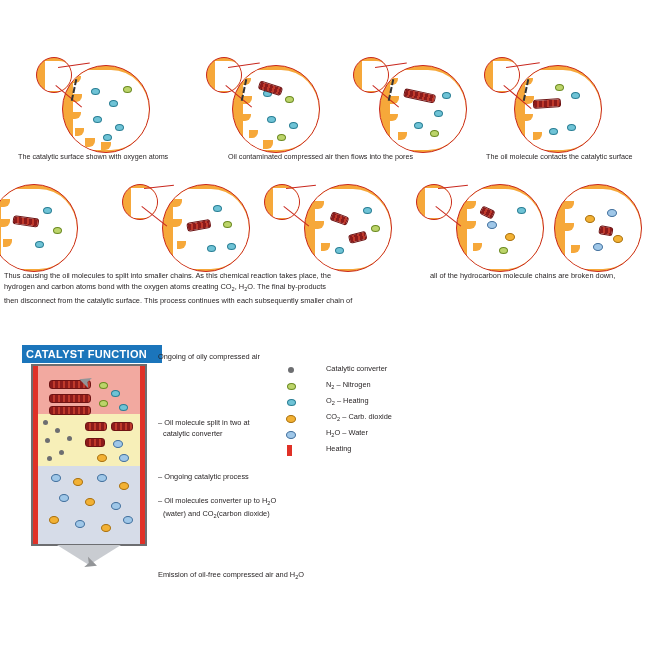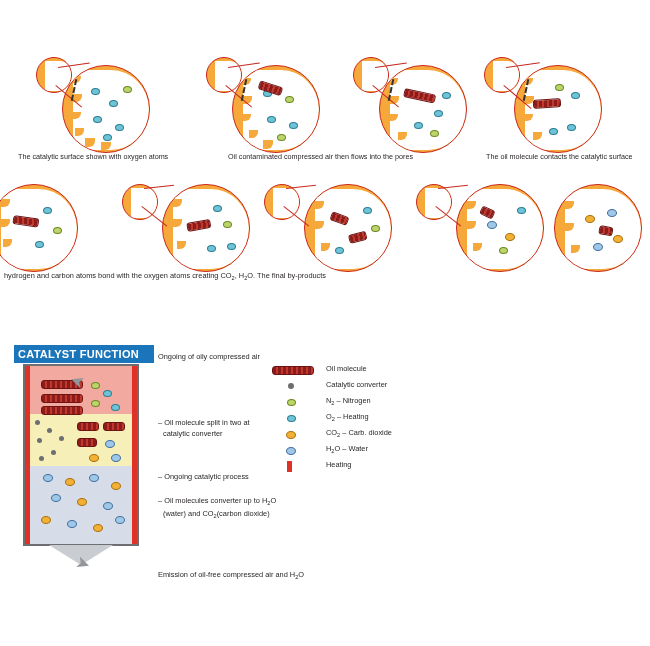--- a/index.html
+++ b/index.html
@@ -81,21 +81,21 @@
   .oilchain{
     position:absolute;
     height:7px;
     background:repeating-linear-gradient(90deg,#8c1b1b 0 3px,#c0392b 3px 5px);
     border:1px solid #6e1313;
     border-radius:3px;
     transform-origin:left center;
   }
 
   
-  #catalyst-block{position:absolute;left:14px;top:345px;width:140px;height:225px;text-align:right;}
+  #catalyst-block{position:absolute;left:22px;top:345px;width:140px;height:225px;text-align:right;}
   .cat-title{
     position:absolute;left:0;top:0;width:140px;height:18px;
     background:#1b75bb;color:#fff;font-size:11px;font-weight:bold;
     letter-spacing:.3px;display:flex;align-items:center;padding-left:4px;
     box-sizing:border-box;
   }
   .vessel{position:absolute;left:9px;top:19px;width:116px;height:182px;border:2px solid #6d6e71;box-sizing:border-box;}
   .zone{position:absolute;left:0;width:112px;box-sizing:border-box;}
   .zone-top{top:0;height:48px;background:#f2a9a0;}
   .zone-mid{top:48px;height:52px;background:#f7efb8;}
@@ -289,26 +289,29 @@
       <div class="notch" style="left:16px;top:60px;width:9px;height:8px;border-radius:0 0 6px 0;"></div>
       <div class="atom co2" style="left:30px;top:30px;"></div>
       <div class="atom h2o" style="left:52px;top:24px;"></div>
       <div class="atom h2o" style="left:38px;top:58px;"></div>
       <div class="atom co2" style="left:58px;top:50px;"></div>
       <div class="oilchain" style="left:44px;top:40px;width:12px;transform:rotate(10deg);"></div>
     </div>
   </div>
 
   <div class="body-text" style="left:4px;top:270px;width:400px;">
+    <div>Thus causing the oil molecules to split into smaller chains.  As this chemical reaction takes place, the</div>
     <div>
       <span>hydrogen and carbon atoms bond with the oxygen atoms creating CO</span><sub>2</sub><span>, H</span><sub>2</sub><span>O.  The final by-products</span>
     </div>
+    <div>then disconnect from the catalytic surface.  This process continues with each subsequently smaller chain of</div>
   </div>
 
   <div class="body-text" style="left:430px;top:270px;width:220px;">
+    <div>all of the hydrocarbon molecule chains are broken down,</div>
   </div>
 
   <div id="catalyst-block">
     <div class="cat-title">CATALYST FUNCTION</div>
     <div class="vessel">
       <div class="zone zone-top"></div>
       <div class="zone zone-mid"></div>
       <div class="zone zone-low"></div>
 
       <div class="heater" style="left:0;top:0;height:48px;"></div>
@@ -370,26 +373,20 @@
       <span>(water) and  CO</span><sub>2</sub><span>(carbon dioxide)</span>
     </div>
   </div>
   <div class="lbl" style="left:158px;top:570px;width:200px;">
     <span>Emission of oil-free compressed air and H</span><sub>2</sub><span>O</span>
   </div>
 
   <div class="legend">
     <div class="legend-row">
       <span class="sym">
-        <span class="oilchain" style="position:relative;display:inline-block;left:0;top:1px;width:40px;"></span>
-      </span>
-      <span class="txt">Oil molecule</span>
-    </div>
-    <div class="legend-row">
-      <span class="sym">
         <span style="position:absolute;left:16px;top:2px;width:6px;height:6px;border-radius:50%;background:#6d6e71;"></span>
       </span>
       <span class="txt">Catalytic converter</span>
     </div>
     <div class="legend-row">
       <span class="sym">
         <span class="atom n2" style="left:15px;top:2px;"></span>
       </span>
       <span class="txt">
         <span>N</span><sub>2</sub><span> – Nitrogen</span>

